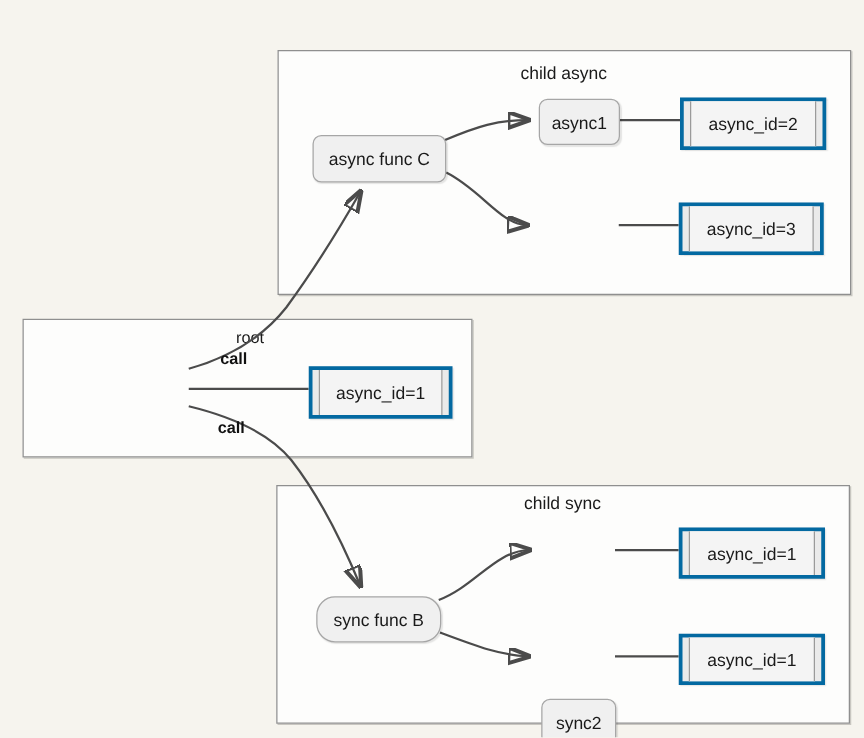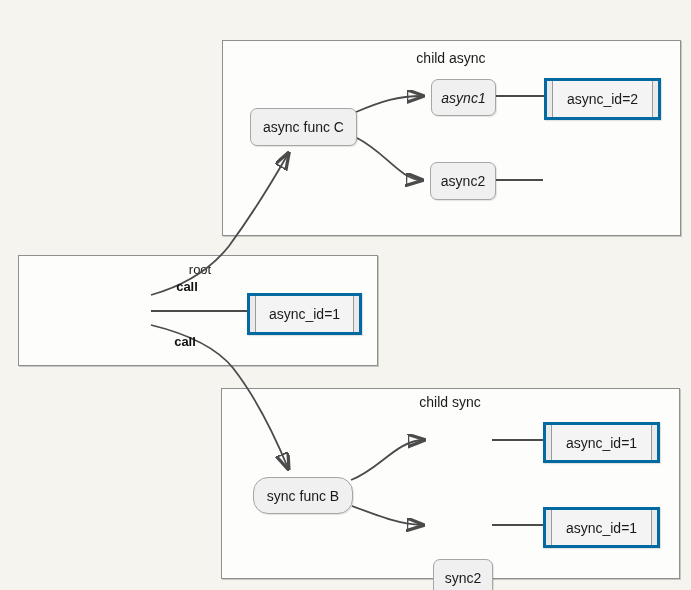--- a/index.html
+++ b/index.html
@@ -66,21 +66,21 @@
     box-shadow: 1px 1px 1px rgba(0,0,0,0.10);
     display: flex;
     align-items: center;
     justify-content: center;
     font-size: 14px;
     color: #1a1a1a;
     white-space: nowrap;
   }
   #n-async-func-a { left: 42px;  top: 293px; width: 108px; height: 36px; }
   #n-async-func-c { left: 250px; top: 108px; width: 105px; height: 36px; }
-  #n-async1       { left: 431px; top: 79px;  width: 63px;  height: 35px; font-style: italic; }
+  #n-async1       { left: 431px; top: 79px;  width: 63px;  height: 35px; }
   #n-async2       { left: 430px; top: 162px; width: 64px;  height: 36px; }
   #n-sync-func-b  { left: 253px; top: 477px; width: 98px;  height: 35px; border-radius: 15px; }
   #n-sync1        { left: 433px; top: 422px; width: 58px;  height: 35px; }
   #n-sync2        { left: 433px; top: 523px; width: 58px;  height: 35px; margin-top: 36px; }
 
   
   .record {
     position: absolute;
     background: #eaeaea;
     border: 3px solid #0369a1;
@@ -146,29 +146,31 @@
     <path d="M492,440 H543"></path>
 
     <path d="M492,525 H543"></path>
   </svg>
 
   <div class="edge-label" id="label-call-top">call</div>
   <div class="edge-label" id="label-call-bottom">call</div>
 
   <div class="node" id="n-async-func-c">async func C</div>
   <div class="node" id="n-async1">async1</div>
-  <div class="node" id="n-async2">async2</div>
   <div class="node" id="n-sync-func-b">sync func B</div>
   <div class="node" id="n-sync2">sync2</div>
 
   <div class="record" id="r-root">
     <div class="record-cell">async_id=1</div>
   </div>
   <div class="record" id="r-async1">
     <div class="record-cell">async_id=2</div>
+  </div>
+  <div class="record" id="r-async2">
+    <div class="record-cell">async_id=3</div>
   </div>
   <div class="record" id="r-sync1">
     <div class="record-cell">async_id=1</div>
   </div>
   <div class="record" id="r-sync2">
     <div class="record-cell">async_id=1</div>
   </div>
 
 </div>
 

